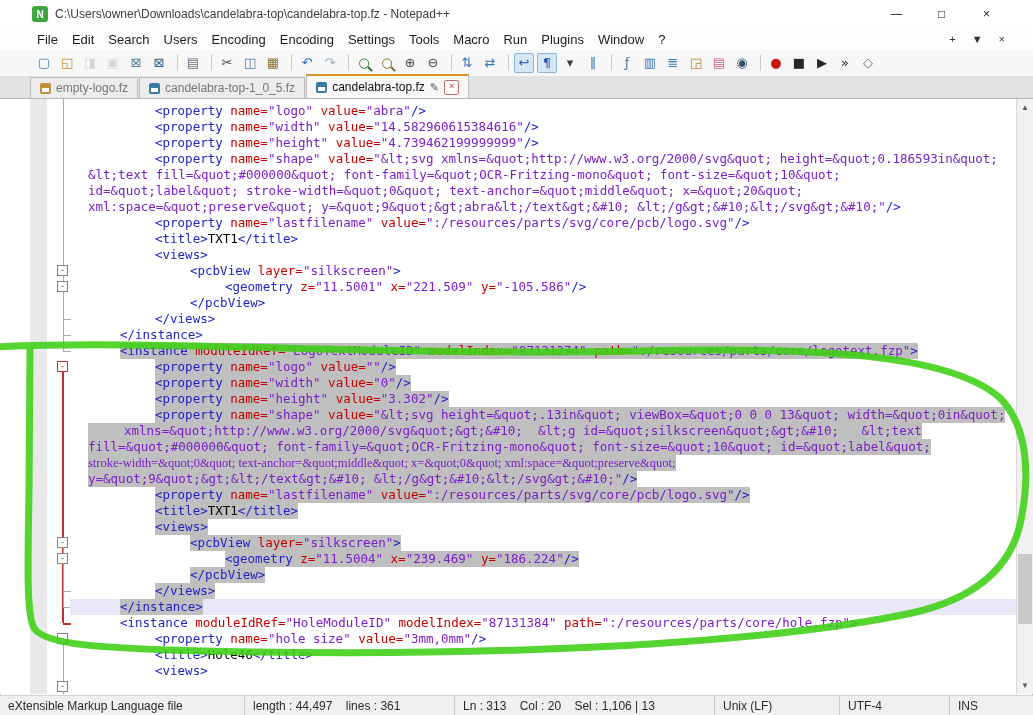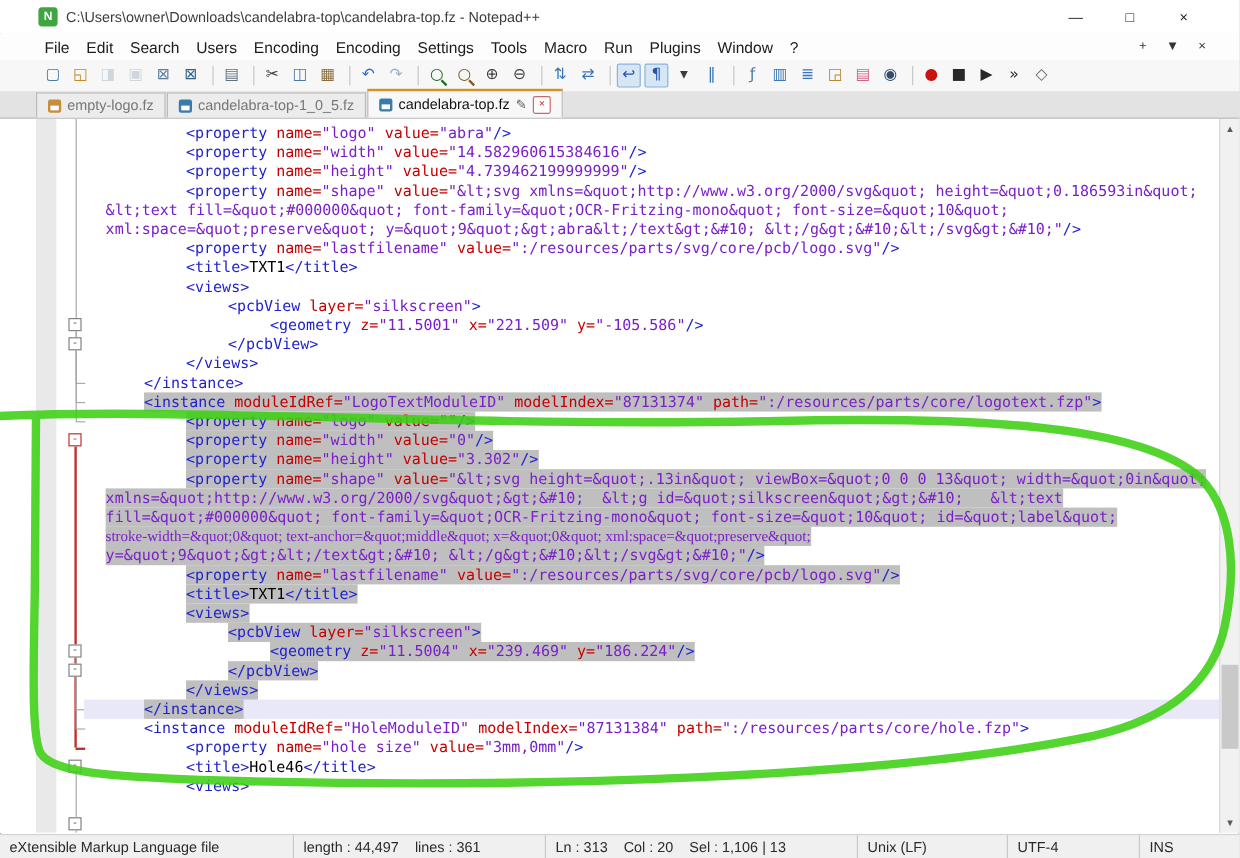--- a/index.html
+++ b/index.html
@@ -211,35 +211,36 @@
         <div class="fold-box" style="left: 57px; top: 454px;">-</div>
         <div class="fold-box" style="left: 57px; top: 534px;">-</div>
         <div class="fold-box" style="left: 57px; top: 582px;">-</div>
       </div>
     <div id="editor-lines">
         <div class="code-row"><span class="code" style="margin-left: 85px;"><span class="tk-t">&lt;property</span><span class="tk-a"> name=</span><span class="tk-s">"logo"</span><span class="tk-a"> value=</span><span class="tk-s">"abra"</span><span class="tk-t">/&gt;</span></span></div>
         <div class="code-row"><span class="code" style="margin-left: 85px;"><span class="tk-t">&lt;property</span><span class="tk-a"> name=</span><span class="tk-s">"width"</span><span class="tk-a"> value=</span><span class="tk-s">"14.582960615384616"</span><span class="tk-t">/&gt;</span></span></div>
         <div class="code-row"><span class="code" style="margin-left: 85px;"><span class="tk-t">&lt;property</span><span class="tk-a"> name=</span><span class="tk-s">"height"</span><span class="tk-a"> value=</span><span class="tk-s">"4.739462199999999"</span><span class="tk-t">/&gt;</span></span></div>
         <div class="code-row"><span class="code" style="margin-left: 85px;"><span class="tk-t">&lt;property</span><span class="tk-a"> name=</span><span class="tk-s">"shape"</span><span class="tk-a"> value=</span><span class="tk-s">"&amp;lt;svg xmlns=&amp;quot;http://www.w3.org/2000/svg&amp;quot; height=&amp;quot;0.186593in&amp;quot;</span></span></div>
         <div class="code-row"><span class="code" style="margin-left: 18px;"><span class="tk-s">&amp;lt;text fill=&amp;quot;#000000&amp;quot; font-family=&amp;quot;OCR-Fritzing-mono&amp;quot; font-size=&amp;quot;10&amp;quot;</span></span></div>
+        <div class="code-row"><span class="code" style="margin-left: 18px;"><span class="tk-s">id=&amp;quot;label&amp;quot; stroke-width=&amp;quot;0&amp;quot; text-anchor=&amp;quot;middle&amp;quot; x=&amp;quot;20&amp;quot;</span></span></div>
         <div class="code-row"><span class="code" style="margin-left: 18px;"><span class="tk-s">xml:space=&amp;quot;preserve&amp;quot; y=&amp;quot;9&amp;quot;&amp;gt;abra&amp;lt;/text&amp;gt;&amp;#10; &amp;lt;/g&amp;gt;&amp;#10;&amp;lt;/svg&amp;gt;&amp;#10;"</span><span class="tk-t">/&gt;</span></span></div>
         <div class="code-row"><span class="code" style="margin-left: 85px;"><span class="tk-t">&lt;property</span><span class="tk-a"> name=</span><span class="tk-s">"lastfilename"</span><span class="tk-a"> value=</span><span class="tk-s">":/resources/parts/svg/core/pcb/logo.svg"</span><span class="tk-t">/&gt;</span></span></div>
         <div class="code-row"><span class="code" style="margin-left: 85px;"><span class="tk-t">&lt;title&gt;</span><span class="tk-x">TXT1</span><span class="tk-t">&lt;/title&gt;</span></span></div>
         <div class="code-row"><span class="code" style="margin-left: 85px;"><span class="tk-t">&lt;views&gt;</span></span></div>
         <div class="code-row"><span class="code" style="margin-left: 120px;"><span class="tk-t">&lt;pcbView</span><span class="tk-a"> layer=</span><span class="tk-s">"silkscreen"</span><span class="tk-t">&gt;</span></span></div>
         <div class="code-row"><span class="code" style="margin-left: 155px;"><span class="tk-t">&lt;geometry</span><span class="tk-a"> z=</span><span class="tk-s">"11.5001"</span><span class="tk-a"> x=</span><span class="tk-s">"221.509"</span><span class="tk-a"> y=</span><span class="tk-s">"-105.586"</span><span class="tk-t">/&gt;</span></span></div>
         <div class="code-row"><span class="code" style="margin-left: 120px;"><span class="tk-t">&lt;/pcbView&gt;</span></span></div>
         <div class="code-row"><span class="code" style="margin-left: 85px;"><span class="tk-t">&lt;/views&gt;</span></span></div>
         <div class="code-row"><span class="code" style="margin-left: 50px;"><span class="tk-t">&lt;/instance&gt;</span></span></div>
         <div class="code-row"><span class="code sel" style="margin-left: 50px;"><span class="tk-t">&lt;instance</span><span class="tk-a"> moduleIdRef=</span><span class="tk-s">"LogoTextModuleID"</span><span class="tk-a"> modelIndex=</span><span class="tk-s">"87131374"</span><span class="tk-a"> path=</span><span class="tk-s">":/resources/parts/core/logotext.fzp"</span><span class="tk-t">&gt;</span></span></div>
         <div class="code-row"><span class="code sel" style="margin-left: 85px;"><span class="tk-t">&lt;property</span><span class="tk-a"> name=</span><span class="tk-s">"logo"</span><span class="tk-a"> value=</span><span class="tk-s">""</span><span class="tk-t">/&gt;</span></span></div>
         <div class="code-row"><span class="code sel" style="margin-left: 85px;"><span class="tk-t">&lt;property</span><span class="tk-a"> name=</span><span class="tk-s">"width"</span><span class="tk-a"> value=</span><span class="tk-s">"0"</span><span class="tk-t">/&gt;</span></span></div>
         <div class="code-row"><span class="code sel" style="margin-left: 85px;"><span class="tk-t">&lt;property</span><span class="tk-a"> name=</span><span class="tk-s">"height"</span><span class="tk-a"> value=</span><span class="tk-s">"3.302"</span><span class="tk-t">/&gt;</span></span></div>
         <div class="code-row"><span class="code sel" style="margin-left: 85px;"><span class="tk-t">&lt;property</span><span class="tk-a"> name=</span><span class="tk-s">"shape"</span><span class="tk-a"> value=</span><span class="tk-s">"&amp;lt;svg height=&amp;quot;.13in&amp;quot; viewBox=&amp;quot;0 0 0 13&amp;quot; width=&amp;quot;0in&amp;quot;</span></span></div>
-        <div class="code-row"><span class="code sel" style="margin-left: 18px;"><span class="tk-s">xmlns=&amp;quot;http://www.w3.org/2000/svg&amp;quot;&amp;gt;&amp;#10;  &amp;lt;g id=&amp;quot;silkscreen&amp;quot;&amp;gt;&amp;#10;   &amp;lt;text</span></span></div>
+        <div class="code-row"><span class="code sel" style="margin-left: 18px; padding-left: 36px;"><span class="tk-s">xmlns=&amp;quot;http://www.w3.org/2000/svg&amp;quot;&amp;gt;&amp;#10;  &amp;lt;g id=&amp;quot;silkscreen&amp;quot;&amp;gt;&amp;#10;   &amp;lt;text</span></span></div>
         <div class="code-row"><span class="code sel" style="margin-left: 18px;"><span class="tk-s">fill=&amp;quot;#000000&amp;quot; font-family=&amp;quot;OCR-Fritzing-mono&amp;quot; font-size=&amp;quot;10&amp;quot; id=&amp;quot;label&amp;quot;</span></span></div>
         <div class="code-row"><span class="code sel" style="margin-left: 18px; font-family: Liberation Serif, serif;"><span class="tk-s">stroke-width=&amp;quot;0&amp;quot; text-anchor=&amp;quot;middle&amp;quot; x=&amp;quot;0&amp;quot; xml:space=&amp;quot;preserve&amp;quot;</span></span></div>
         <div class="code-row"><span class="code sel" style="margin-left: 18px;"><span class="tk-s">y=&amp;quot;9&amp;quot;&amp;gt;&amp;lt;/text&amp;gt;&amp;#10; &amp;lt;/g&amp;gt;&amp;#10;&amp;lt;/svg&amp;gt;&amp;#10;"</span><span class="tk-t">/&gt;</span></span></div>
         <div class="code-row"><span class="code sel" style="margin-left: 85px;"><span class="tk-t">&lt;property</span><span class="tk-a"> name=</span><span class="tk-s">"lastfilename"</span><span class="tk-a"> value=</span><span class="tk-s">":/resources/parts/svg/core/pcb/logo.svg"</span><span class="tk-t">/&gt;</span></span></div>
         <div class="code-row"><span class="code sel" style="margin-left: 85px;"><span class="tk-t">&lt;title&gt;</span><span class="tk-x">TXT1</span><span class="tk-t">&lt;/title&gt;</span></span></div>
         <div class="code-row"><span class="code sel" style="margin-left: 85px;"><span class="tk-t">&lt;views&gt;</span></span></div>
         <div class="code-row"><span class="code sel" style="margin-left: 120px;"><span class="tk-t">&lt;pcbView</span><span class="tk-a"> layer=</span><span class="tk-s">"silkscreen"</span><span class="tk-t">&gt;</span></span></div>
         <div class="code-row"><span class="code sel" style="margin-left: 155px;"><span class="tk-t">&lt;geometry</span><span class="tk-a"> z=</span><span class="tk-s">"11.5004"</span><span class="tk-a"> x=</span><span class="tk-s">"239.469"</span><span class="tk-a"> y=</span><span class="tk-s">"186.224"</span><span class="tk-t">/&gt;</span></span></div>
         <div class="code-row"><span class="code sel" style="margin-left: 120px;"><span class="tk-t">&lt;/pcbView&gt;</span></span></div>
         <div class="code-row"><span class="code sel" style="margin-left: 85px;"><span class="tk-t">&lt;/views&gt;</span></span></div>

